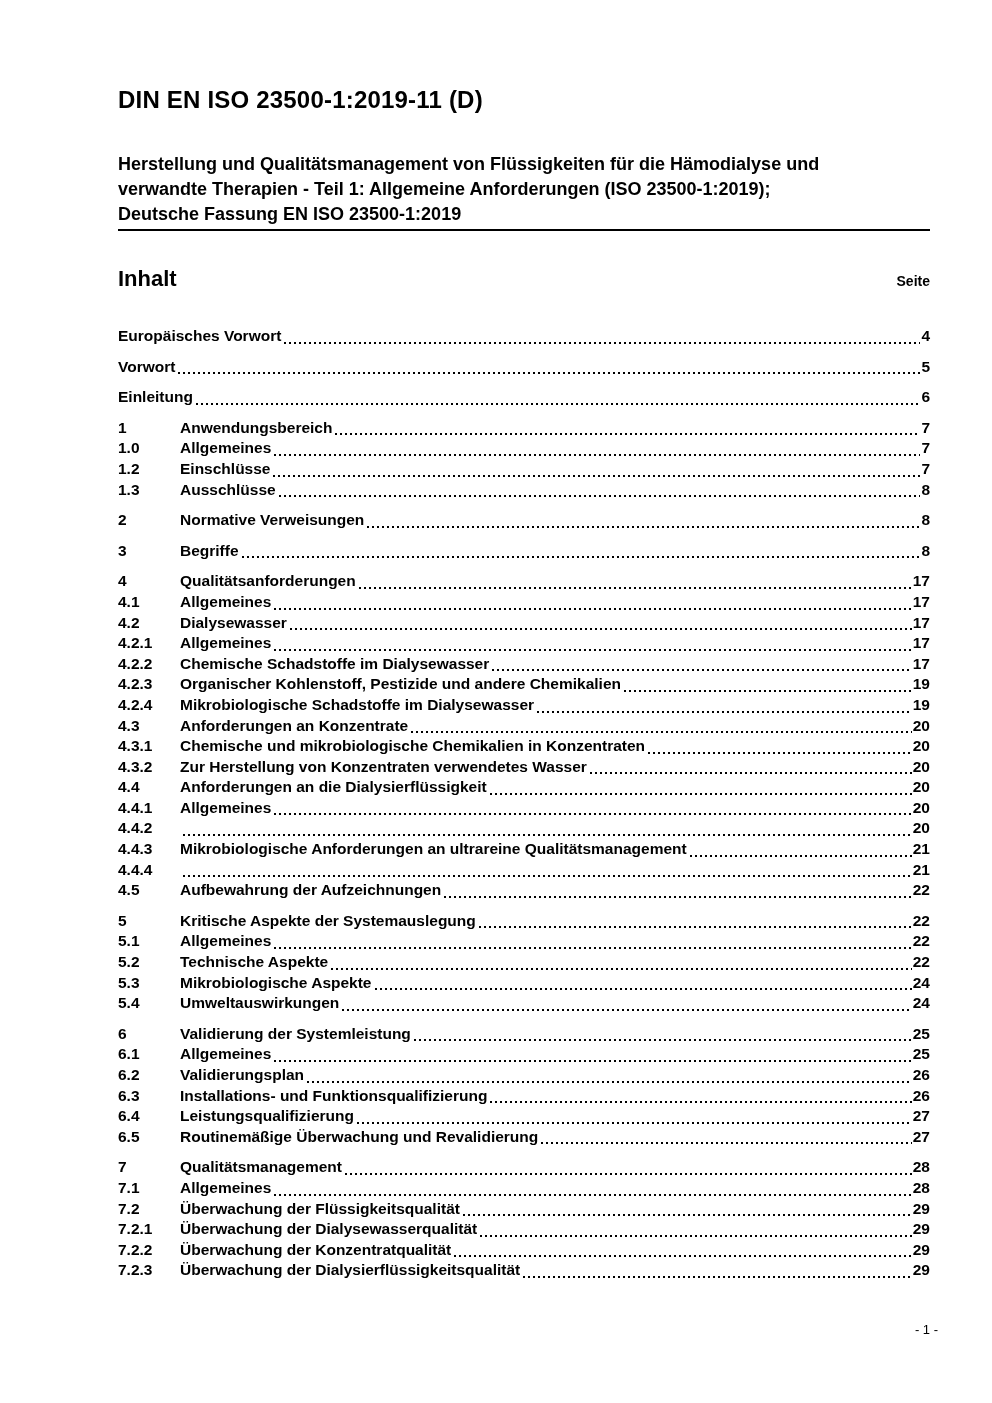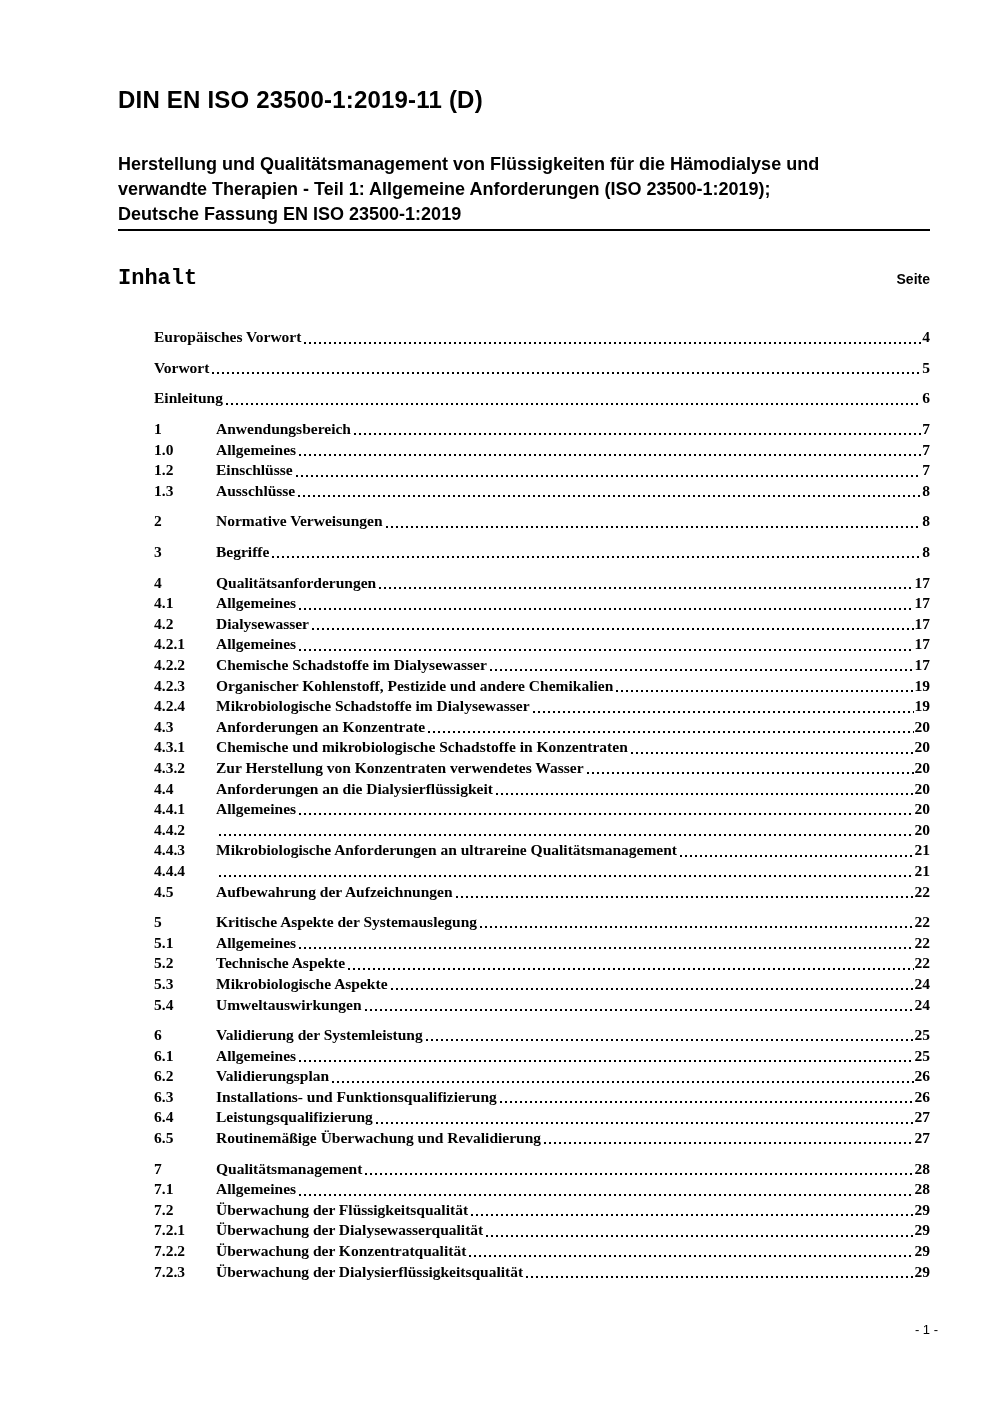--- a/index.html
+++ b/index.html
@@ -29,37 +29,36 @@
   }
   .rule {
     position: absolute; left: 118px; top: 229px; width: 812px;
     border-top: 2px solid #000000;
   }
   .toc-header {
     position: absolute; left: 118px; top: 266px; width: 812px;
     display: flex; align-items: baseline;
   }
   .toc-heading {
-    font-family: Liberation Mono, monospace;
+    font-family: Liberation Sans, sans-serif;
     font-size: 22px; font-weight: 700;
   }
   .seite-label {
     margin-left: auto;
     font-family: "Liberation Sans", sans-serif;
     font-size: 14px; font-weight: 700;
   }
 
   .toc-list { position: absolute; left: 118px; top: 317px; width: 812px; }
   .toc-row {
-    display: flex; align-items: center;
+    display: flex; align-items: flex-start;
     height: 20.6px;
-    font-family: Liberation Serif, serif;
+    font-family: Liberation Sans, sans-serif;
     font-size: 15.5px; font-weight: 700;
     white-space: nowrap;
-    margin-left: 36px;
   }
   .toc-row.group-start { margin-top: 10px; }
   .toc-num { flex: 0 0 auto; width: 62px; }
   .toc-num.empty { width: 0; }
   .toc-title { flex: 0 0 auto; }
   .toc-leader {
     flex: 1 1 auto;
     align-self: flex-end;
     height: 2px;
     margin: 0 1px 4px 3px;
@@ -192,21 +191,21 @@
     <span class="toc-page">19</span>
   </div>
       <div class="toc-row">
     <span class="toc-num">4.3</span>
     <span class="toc-title">Anforderungen an Konzentrate</span>
     <span class="toc-leader"></span>
     <span class="toc-page">20</span>
   </div>
       <div class="toc-row">
     <span class="toc-num">4.3.1</span>
-    <span class="toc-title">Chemische und mikrobiologische Schadstoffe in Konzentraten</span>
+    <span class="toc-title">Chemische und mikrobiologische Chemikalien in Konzentraten</span>
     <span class="toc-leader"></span>
     <span class="toc-page">20</span>
   </div>
       <div class="toc-row">
     <span class="toc-num">4.3.2</span>
     <span class="toc-title">Zur Herstellung von Konzentraten verwendetes Wasser</span>
     <span class="toc-leader"></span>
     <span class="toc-page">20</span>
   </div>
       <div class="toc-row">

